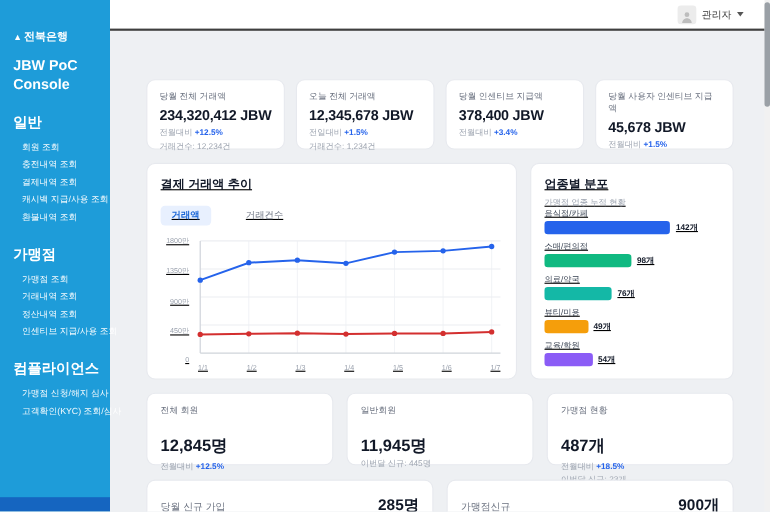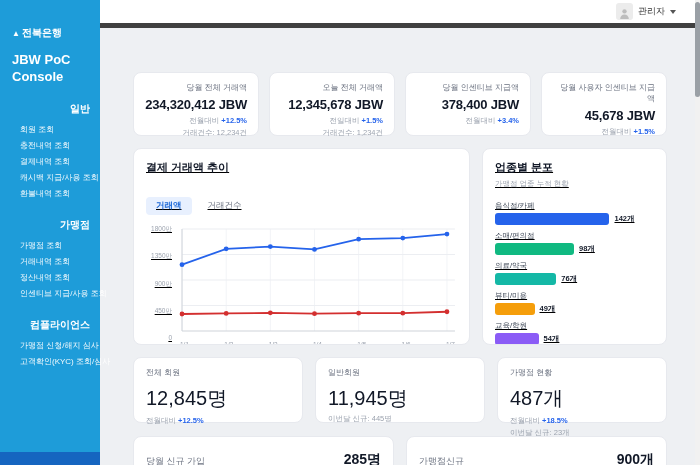--- a/index.html
+++ b/index.html
@@ -5,74 +5,74 @@
   * { box-sizing: border-box; margin: 0; padding: 0; }
   html,body { width:700px; height:465px; overflow:hidden; }
   body { font-family:"Liberation Sans","DejaVu Sans",sans-serif; background:#eef0f3; position:relative; }
 
   
   .sidebar { position:absolute; left:0; top:0; width:100px; height:100%; background:#1E9CD9; color:#fff; padding:26px 10px 0 12px; z-index:3; }
   .logo-row { font-size:10px; font-weight:bold; display:flex; align-items:center; gap:2px; }
   .logo-icon { font-size:8px; }
   .console-title { font-size:13px; font-weight:bold; line-height:1.3; margin-top:12px; width:70px; }
   .nav-section { margin-top:16px; }
-  .nav-section-title { font-size:10px; font-weight:bold; color:#ffffff; margin-bottom:6px;text-align:right; }
+  .nav-section-title { font-size:13px; font-weight:bold; color:#ffffff; margin-bottom:6px; }
   .nav-item { font-size:8px; color:rgba(255,255,255,0.95); padding:2.5px 0 2.5px 8px; cursor:pointer; white-space:nowrap; }
   .sidebar-footer { position:absolute; left:0; bottom:0; width:100%; height:13px; background:#1565C0; }
 
   
-  .topbar { position:absolute; left:100px; top:0; right:0; height:28px; background:#fff; border-bottom:5px solid #404040; display:flex; align-items:center; justify-content:flex-end; padding-right:24px; z-index:2; }
+  .topbar { position:absolute; left:100px; top:0; right:0; height:28px; background:#fff; border-bottom:2px solid #404040; display:flex; align-items:center; justify-content:flex-end; padding-right:24px; z-index:2; }
   .user-chip { display:flex; align-items:center; gap:5px; cursor:pointer; }
   .avatar { width:17px; height:17px; border-radius:3px; background:#ececec; display:flex; align-items:flex-end; justify-content:center; overflow:hidden; }
   .user-name { font-size:9px; color:#333; }
   .caret { width:0; height:0; border-left:3px solid transparent; border-right:3px solid transparent; border-top:4px solid #555; }
 
   
   .scrollbar { position:absolute; right:0; top:0; bottom:0; width:5px; background:#f1f1f1; z-index:4; }
   .scroll-thumb { position:absolute; top:2px; right:0; width:5px; height:95px; background:#9aa0a6; border-radius:3px; }
 
   
   .main { position:absolute; left:100px; top:28px; right:5px; bottom:0; overflow:hidden; }
   .content { margin:44px 30px 0 33px; width:534px; }
   .card { background:#fff; border:1px solid #e7e9ee; border-radius:8px; }
 
   .stat-row { display:grid; grid-template-columns:repeat(4,1fr); gap:10px; }
-  .stat-card { padding:9px 11px; height:64px;text-align:right; }
+  .stat-card { padding:9px 11px; height:64px; }
   .stat-label { font-size:8px; color:#6b7280; }
   .stat-value { font-size:13px; font-weight:bold; color:#111827; margin-top:4px; letter-spacing:-0.2px; }
   .delta-row { font-size:7.5px; color:#9ca3af; margin-top:4px; }
   .delta { color:#2563EB; font-weight:bold; margin-left:2px; }
   .stat-sub { font-size:7.5px; color:#9ca3af; margin-top:2px; }
 
   .chart-row { display:grid; grid-template-columns:337px 1fr; gap:12px; margin-top:12px;text-decoration:underline; }
   .chart-card { padding:11px 12px; height:197px; overflow:hidden; }
   .panel-title { font-size:11px; font-weight:bold; color:#111827; }
-  .tabs { display:flex; gap:6px; margin-top:22px; }
+  .tabs { display:flex; gap:22px; margin-top:12px; }
   .tab { font-size:8.5px; padding:3px 10px; border-radius:4px; color:#6b7280; cursor:pointer; }
   .tab.active { background:#e8f0fe; color:#1a66d6; font-weight:bold; }
   .chart-body { display:flex; margin-top:8px; }
   .y-labels { width:30px; height:116px; display:flex; flex-direction:column; justify-content:space-between; align-items:flex-end; padding-right:4px; font-size:6.5px; color:#9ca3af; }
   .y-labels span { transform:translateY(2px); }
   .plot { flex:1; height:116px; }
   .x-labels { display:flex; justify-content:space-between; margin-left:30px; padding:2px 2px 0 4px; font-size:6.5px; color:#9ca3af; }
   .legend { display:flex; justify-content:center; gap:16px; margin-top:9px; }
   .legend-item { display:flex; align-items:center; gap:4px; font-size:8px; color:#4b5563; }
 
   .industry-card { padding:11px 12px; height:197px; overflow:hidden; }
   .industry-sub { font-size:7.5px; color:#9ca3af; margin-top:4px; }
-  .bar-group { margin-top:12px; }
+  .bar-group { margin-top:0; }
   .bar-item { margin-bottom:6px; }
   .bar-label { font-size:7.5px; color:#374151; margin-bottom:2px; }
   .bar-line { display:flex; align-items:center; }
   .bar-fill { height:12px; border-radius:3px; }
   .bar-count { font-size:7.5px; font-weight:bold; color:#111827; margin-left:5px; }
 
   .summary-row { display:grid; grid-template-columns:repeat(3,1fr); gap:12px; margin-top:12px; }
   .summary-card { padding:9px 12px; height:66px; }
-  .summary-value { font-size:20px; font-weight:normal; color:#111827; margin-top:7px; }
+  .summary-value { font-size:15px; font-weight:bold; color:#111827; margin-top:18px; }
 
   .footer-row { display:grid; grid-template-columns:repeat(2,1fr); gap:12px; margin-top:13px; }
   .footer-card { padding:10px 12px; height:58px; display:flex; justify-content:space-between; }
   .footer-label { font-size:9px; color:#6b7280; padding-top:8px; }
   .footer-right { text-align:right; padding-top:4px; }
   .footer-value { font-size:14px; font-weight:bold; color:#111827; }
 </style>
 </head>
 <body>
 

